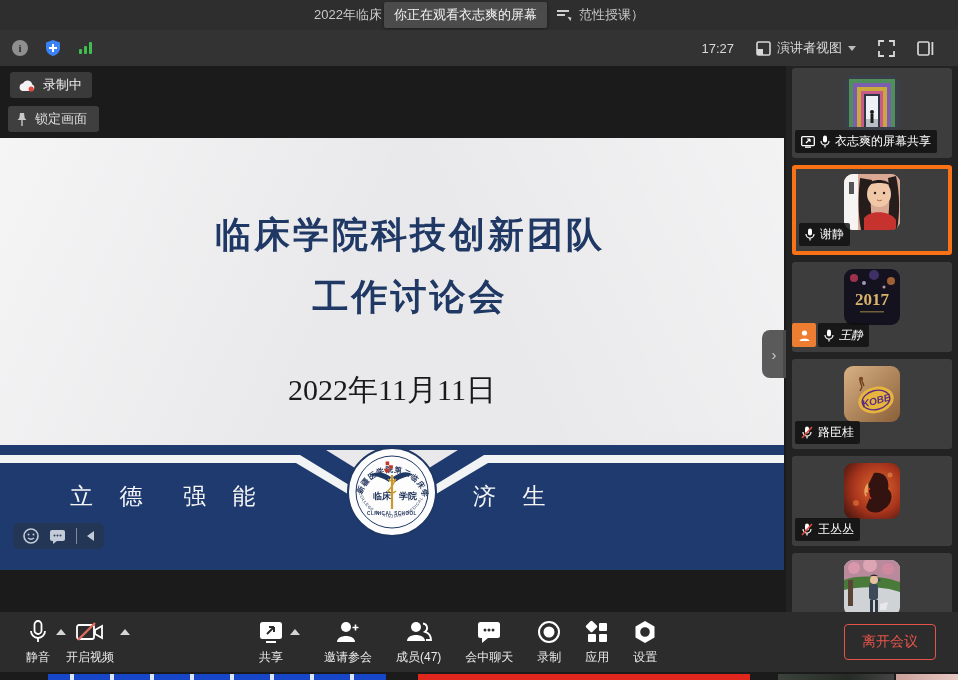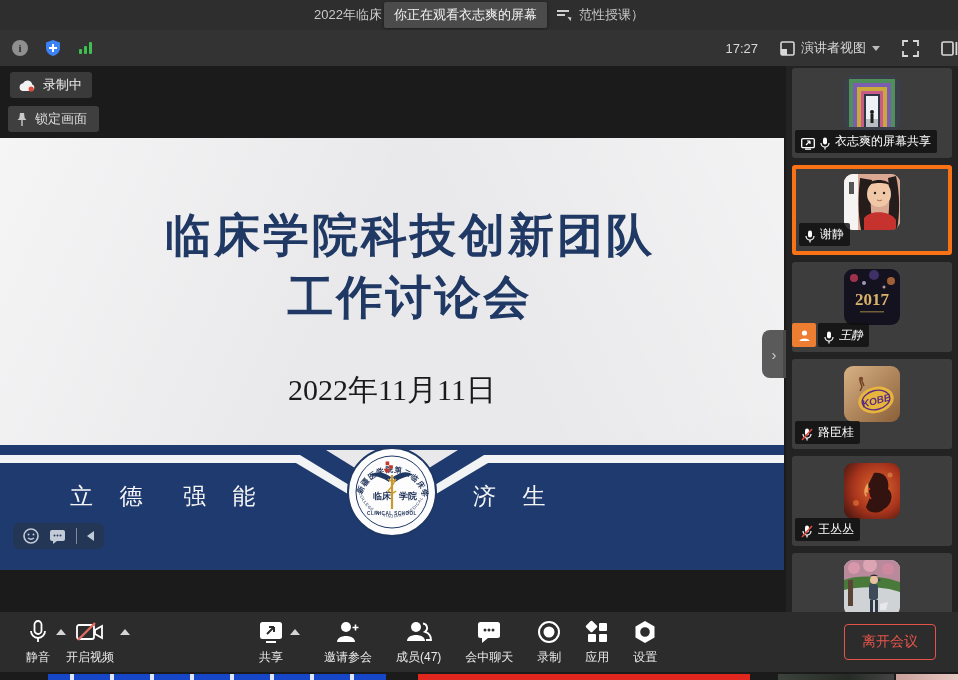--- a/index.html
+++ b/index.html
@@ -12,60 +12,60 @@
   .tooltip { background:#4b4b4b; color:#f2f2f2; padding:4px 10px; border-radius:2px; margin:0 8px 0 2px; font-size:13px; box-shadow:0 1px 4px rgba(0,0,0,.4); }
   .dock-ic { width:16px; height:12px; margin-right:8px; position:relative; }
   .dock-ic i { position:absolute; left:2px; height:2px; background:#cfcfcf; display:block; }
   .dock-ic i:nth-child(1){ top:1px; width:12px; }
   .dock-ic i:nth-child(2){ top:5px; width:8px; }
   .dock-ic b { position:absolute; right:0; bottom:0; width:0; height:0; border-top:4px solid #cfcfcf; border-left:4px solid transparent; transform:rotate(12deg); }
 
   
   .statusbar { height:36px; background:#333333; display:flex; align-items:center; color:#d8d8d8; font-size:13px; position:relative; z-index:5; }
   .statusbar .left { display:flex; align-items:center; gap:16px; padding-left:12px; }
-  .statusbar .right { margin-left:auto; display:flex; align-items:center; gap:22px; padding-right:0; }
+  .statusbar .right { margin-left:auto; display:flex; align-items:center; gap:22px; padding-right:24px; }
   .ic-info { width:16px; height:16px; border-radius:50%; background:#8f8f8f; color:#2e2e2e; font-weight:bold; font-size:11px; display:flex; align-items:center; justify-content:center; font-family:"Liberation Serif",serif; }
   .viewmode { display:flex; align-items:center; gap:6px; cursor:default; }
   .caret-down { width:0; height:0; border-left:4px solid transparent; border-right:4px solid transparent; border-top:5px solid #bbb; }
 
   
   .content { height:546px; display:flex; }
   .stage { width:786px; position:relative; background:#1b1b1b; }
 
   .rec-badge { position:absolute; top:6px; left:10px; background:#3a3a3a; border-radius:3px; padding:4px 10px 4px 8px; display:flex; align-items:center; gap:7px; color:#eee; font-size:13px; z-index:4; }
   .lock-btn  { position:absolute; top:40px; left:8px; background:#3f3f3f; border-radius:3px; padding:4px 12px 4px 8px; display:flex; align-items:center; gap:7px; color:#ddd; font-size:13px; z-index:4; }
 
   
   .slide { position:absolute; top:72px; left:0; width:784px; height:432px;
     background:
       linear-gradient(115deg, rgba(255,255,255,.55) 0%, rgba(255,255,255,0) 42%),
       linear-gradient(245deg, rgba(255,255,255,.45) 0%, rgba(255,255,255,0) 38%),
       linear-gradient(350deg, rgba(220,220,224,.5) 0%, rgba(255,255,255,0) 30%),
       #e9e9eb; overflow:hidden; }
-  .slide-title { margin-top:66px; text-align:center; color:#1f3864; font-weight:bold; font-size:46px; line-height:62px; letter-spacing:3px;margin-left:36px; }
+  .slide-title { margin-top:66px; text-align:center; color:#1f3864; font-weight:bold; font-size:36px; line-height:62px; letter-spacing:3px;margin-left:36px; }
   .slide-date { margin-top:42px; text-align:center; color:#1a1a1a; font-size:30px; font-family:"Liberation Serif","DejaVu Serif",serif; }
   .band { position:absolute; left:0; top:307px; width:784px; height:125px; background:#1e3a6e; }
   .band svg.ribbon { position:absolute; top:0; left:0; }
   .motto { position:absolute; color:#f5f5f5; font-size:23px; letter-spacing:10px; top:36px; }
   .seal { position:absolute; left:347px; top:2px; }
 
   .emoji-bar { position:absolute; left:13px; top:385px; background:rgba(38,54,82,.88); border-radius:6px; display:flex; align-items:center; gap:10px; padding:5px 10px; z-index:4; }
   .emoji-bar .div { width:1px; height:16px; background:#7d8aa0; }
   .emoji-bar .tri-left { width:0; height:0; border-top:5px solid transparent; border-bottom:5px solid transparent; border-right:7px solid #c3cbd8; }
 
   .collapse-handle { position:absolute; right:0; top:264px; width:24px; height:48px; background:#5a5a5a; border-radius:8px 0 0 8px; display:flex; align-items:center; justify-content:center; color:#d0d0d0; font-size:15px; z-index:4; box-shadow:inset -3px 0 0 #4a4a4a; }
 
   
   .sidebar { flex:1; background:#232323; padding:2px 2px 0 6px; display:flex; flex-direction:column; gap:7px; overflow:hidden; }
   .tile { position:relative; width:160px; height:90px; background:#3d3d3d; border-radius:3px; flex:0 0 auto; }
   .tile.speaking { border:4px solid #f97316; }
   .avatar { position:absolute; left:50%; top:7px; transform:translateX(-50%); width:56px; height:56px; border-radius:9px; overflow:hidden; }
   .tile.speaking .avatar { top:5px; }
   .tilefooter { position:absolute; left:3px; bottom:5px; display:flex; align-items:stretch; gap:2px; }
-  .nameplate { display:flex; align-items:flex-end; gap:5px; background:rgba(15,15,15,.82); padding:3px 6px; border-radius:2px; color:#fff; font-size:12px; white-space:nowrap; }
+  .nameplate { display:flex; align-items:center; gap:5px; background:rgba(15,15,15,.82); padding:3px 6px; border-radius:2px; color:#fff; font-size:12px; white-space:nowrap; }
   .badge-orange { width:24px; height:24px; background:#ed7d31; border-radius:2px; display:flex; align-items:center; justify-content:center; }
 
   
   .toolbar { height:60px; background:#2c2c2c; display:flex; align-items:center; position:relative; z-index:5; }
   .tool { display:flex; flex-direction:column; align-items:center; gap:4px; color:#e9e9e9; font-size:12px; cursor:default; }
   .tool .ic { height:26px; display:flex; align-items:center; justify-content:center; }
   .caret-up { width:0; height:0; border-left:5px solid transparent; border-right:5px solid transparent; border-bottom:6px solid #d5d5d5; margin:10px 0 0 6px; align-self:flex-start; }
   .grp-left { display:flex; margin-left:26px;text-align:center; }
   .grp-center { display:flex; align-items:flex-start; margin-left:128px; }
   .grp-center .tool { margin-left:24px; }

